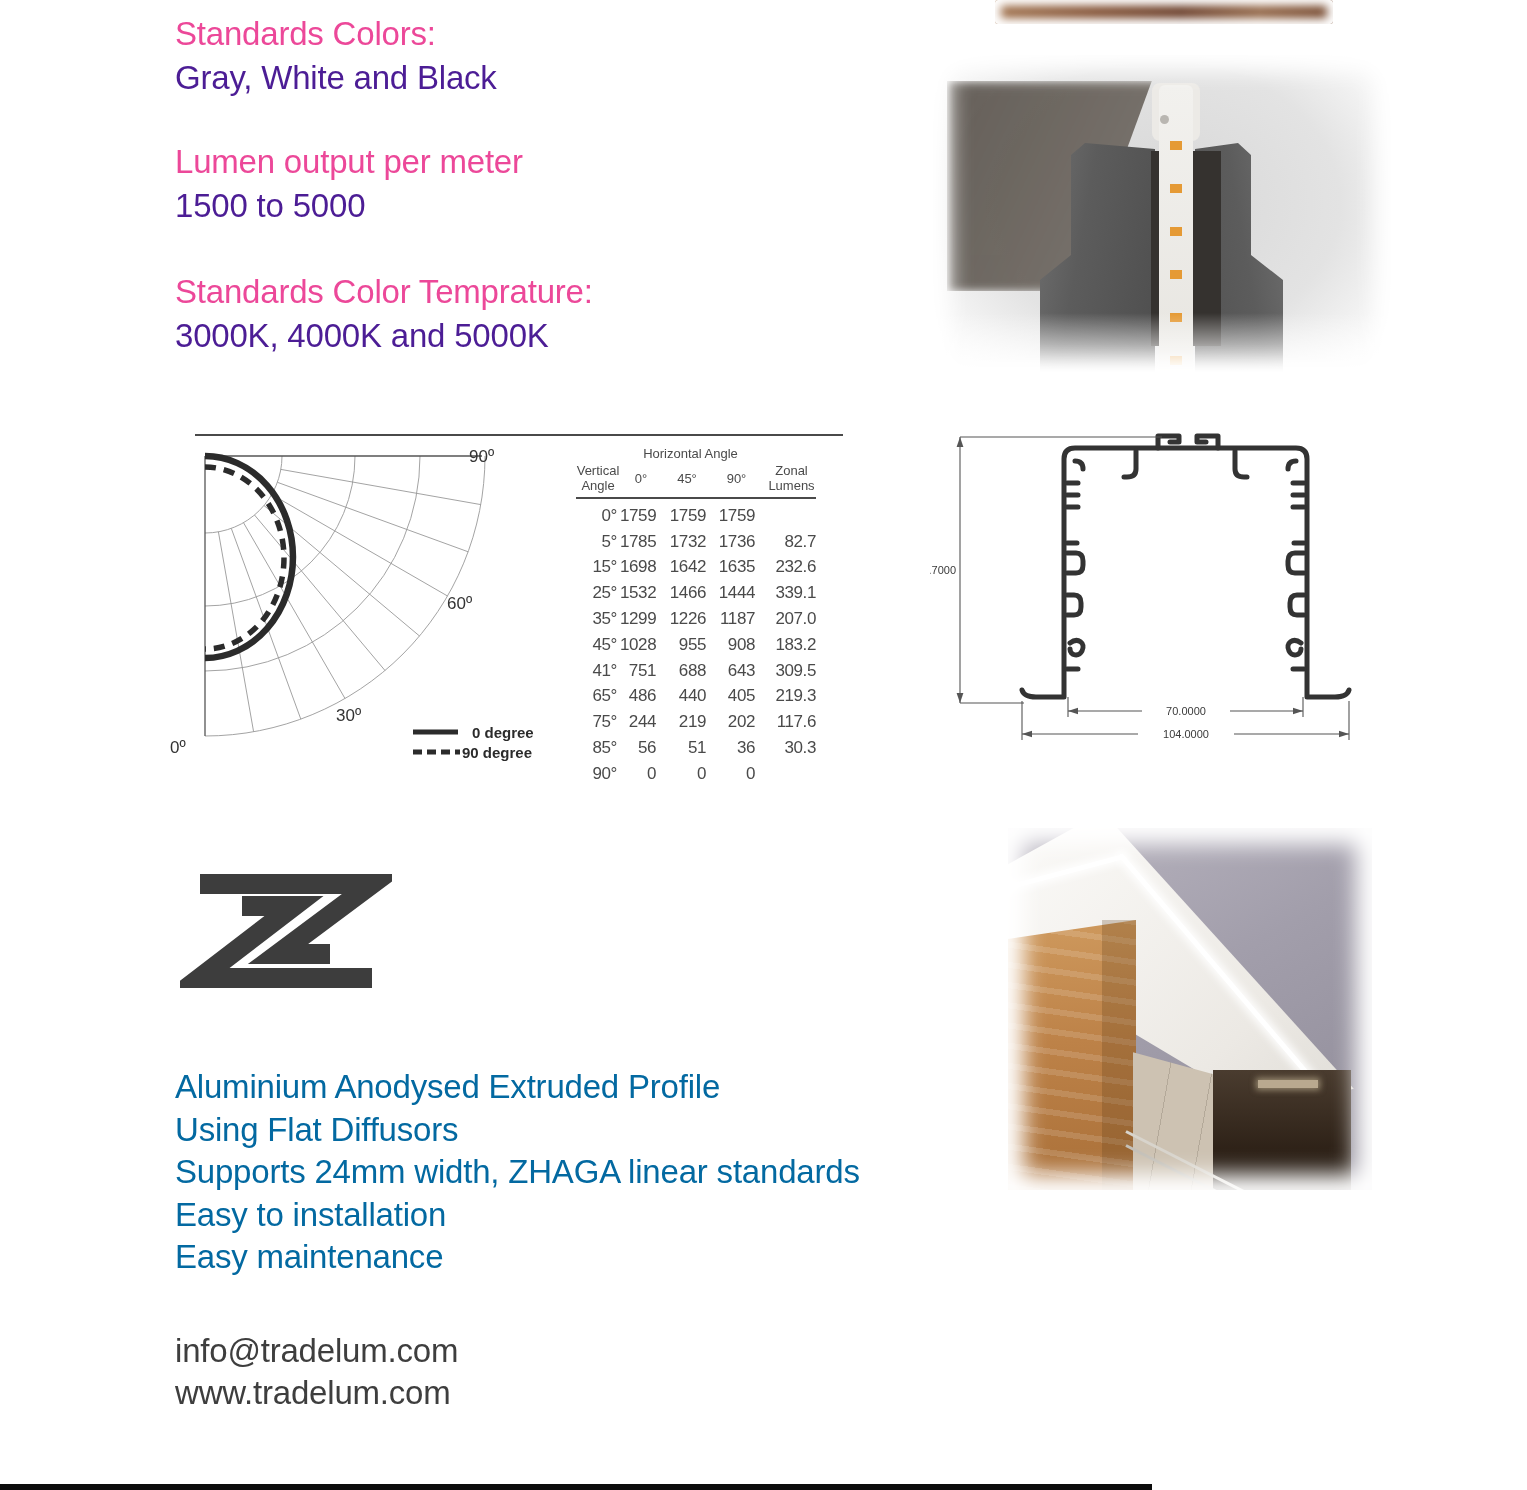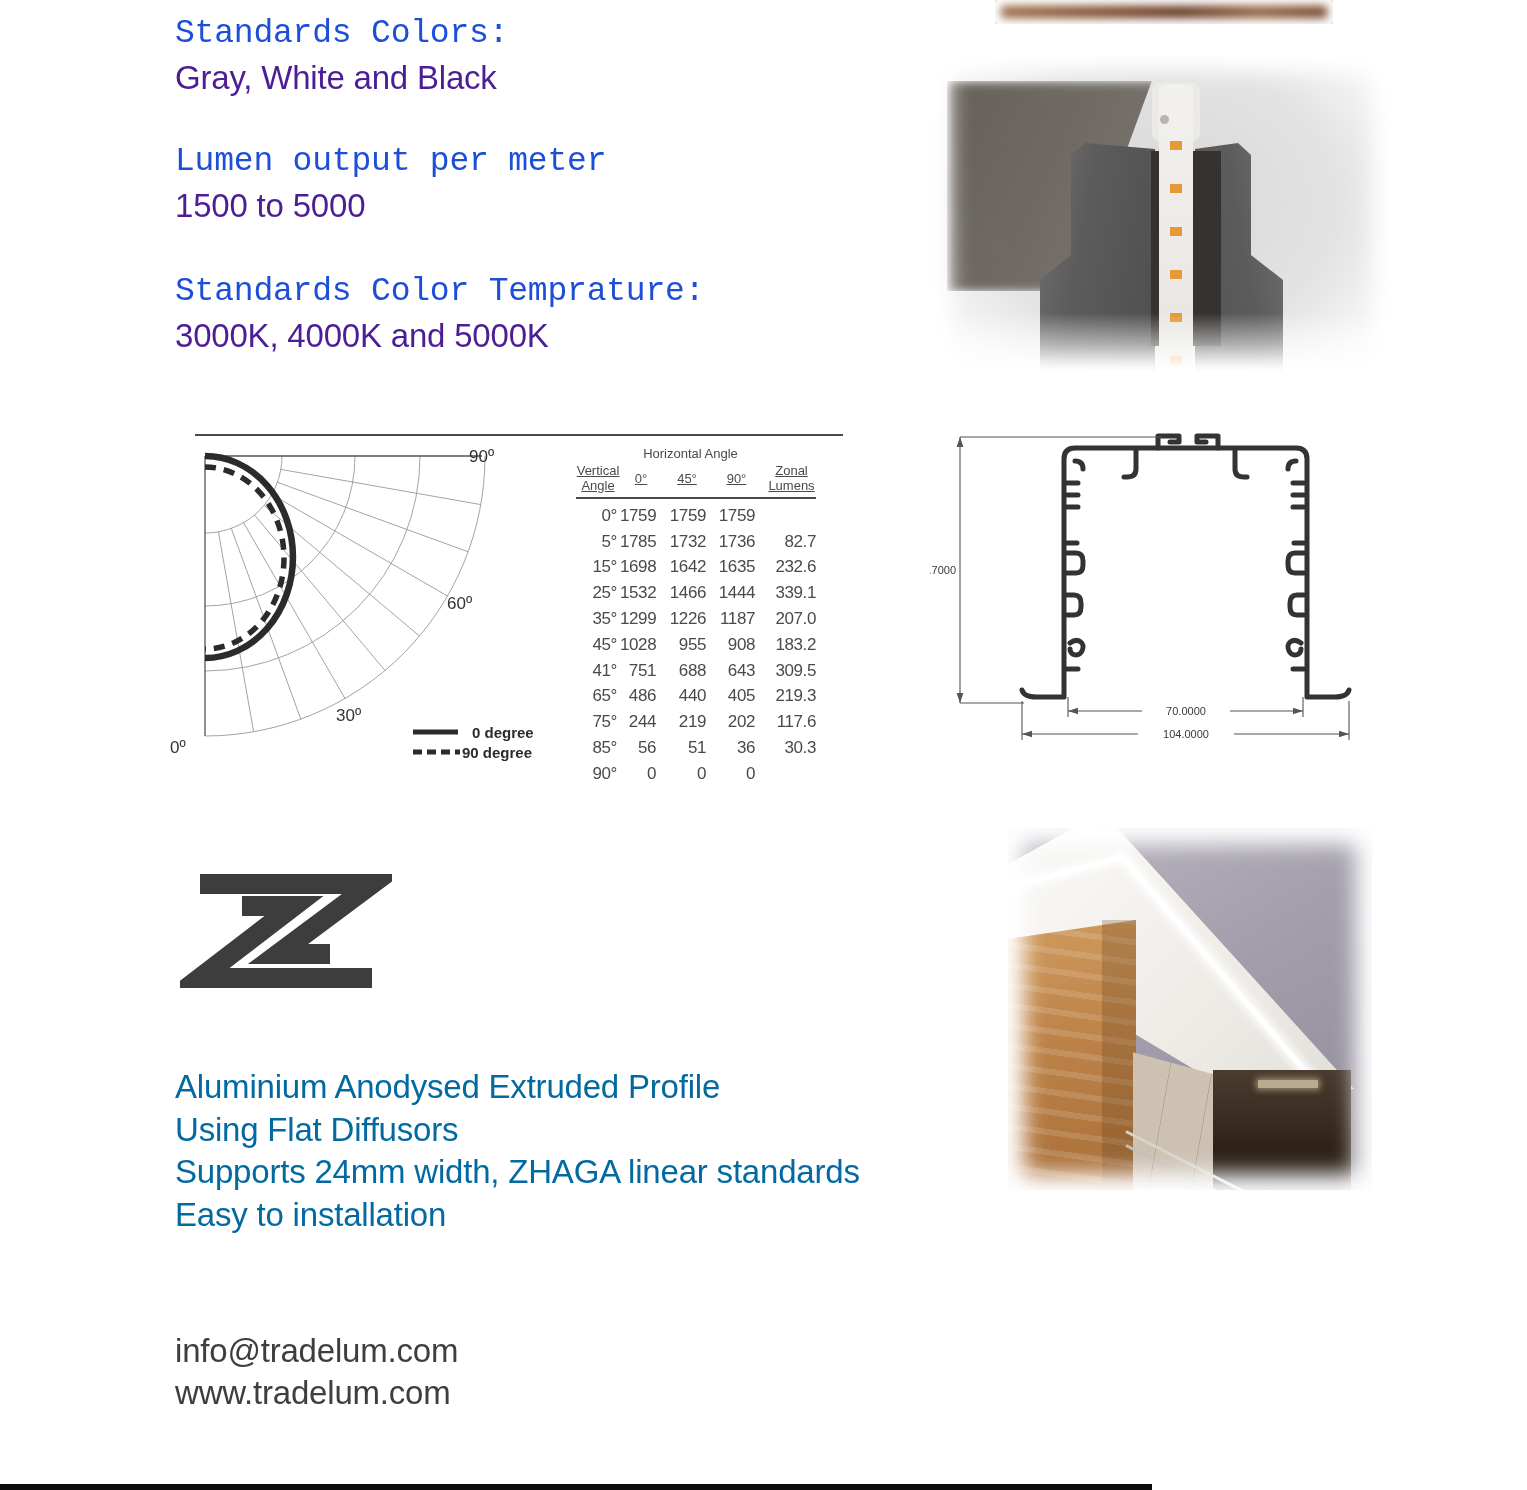--- a/index.html
+++ b/index.html
@@ -1,38 +1,38 @@
 <!DOCTYPE html>
 <html><head>
 <meta charset="utf-8">
 <style>
   html,body{margin:0;padding:0;background:#fff;}
   .page{position:relative;width:1527px;height:1490px;background:#ffffff;overflow:hidden;
         font-family:"Liberation Sans",sans-serif;}
 
   
   .spec-group{position:absolute;left:175px;font-size:33px;line-height:44px;letter-spacing:-0.2px;}
-  .spec-label{color:#1d4ed8;font-family:Liberation Mono, monospace;}
+  .spec-label{color:#ec4899;}
   .spec-value{color:#4c1d95;}
 
   
   .rule-top{position:absolute;left:195px;top:434px;width:648px;height:2px;background:#4a4a4a;}
 
   
   .polar-wrap{position:absolute;left:160px;top:425px;width:425px;height:345px;}
   .polar-wrap svg{display:block;}
   .polar-label{font-size:17px;fill:#333;}
   .legend-label{font-size:15px;font-weight:bold;fill:#2b2b2b;}
 
   
   .ptable{position:absolute;left:576px;top:446px;width:246px;color:#4a4a4a;}
   .ptable .group-hdr{position:absolute;left:44px;top:0;width:141px;text-align:center;
         font-size:13px;line-height:15px;}
   .hdr-row{position:absolute;top:17px;left:0;display:grid;grid-template-columns:44px 42px 50px 49px 61px;
-        width:246px;font-size:13px;line-height:15px;text-decoration:underline;}
+        width:246px;font-size:13px;line-height:15px;}
   .hdr-cell{text-align:center;white-space:pre-line;align-self:center;}
   .hdr-rule{position:absolute;top:51px;left:0;width:240px;height:2px;background:#4a4a4a;}
   .tbody{position:absolute;top:57px;left:0;display:grid;grid-template-columns:44px 42px 50px 49px 61px;
         grid-auto-rows:25.8px;width:246px;font-size:17px;letter-spacing:-0.4px;}
   .tcell{text-align:right;align-self:center;padding-right:6px;}
   .tcell.c0{padding-right:3px;}
 
   
   .drawing-wrap{position:absolute;left:930px;top:425px;width:470px;height:330px;}
   .dimtext{font-size:11px;fill:#3a3a3a;}
@@ -315,20 +315,21 @@
     <div class="pi-rail"></div>
     <div class="pi-rail pi-rail2"></div>
     <div class="feather"></div>
   </div>
 
   <div class="features">
     <div>Aluminium Anodysed Extruded Profile</div>
     <div>Using Flat Diffusors</div>
     <div>Supports 24mm width, ZHAGA linear standards</div>
     <div>Easy to installation</div>
+    <div>Easy maintenance</div>
   </div>
 
   <div class="footer">
     <div>info@tradelum.com</div>
     <div>www.tradelum.com</div>
   </div>
 
   <div class="bottom-strip"></div>
 
 </div>

